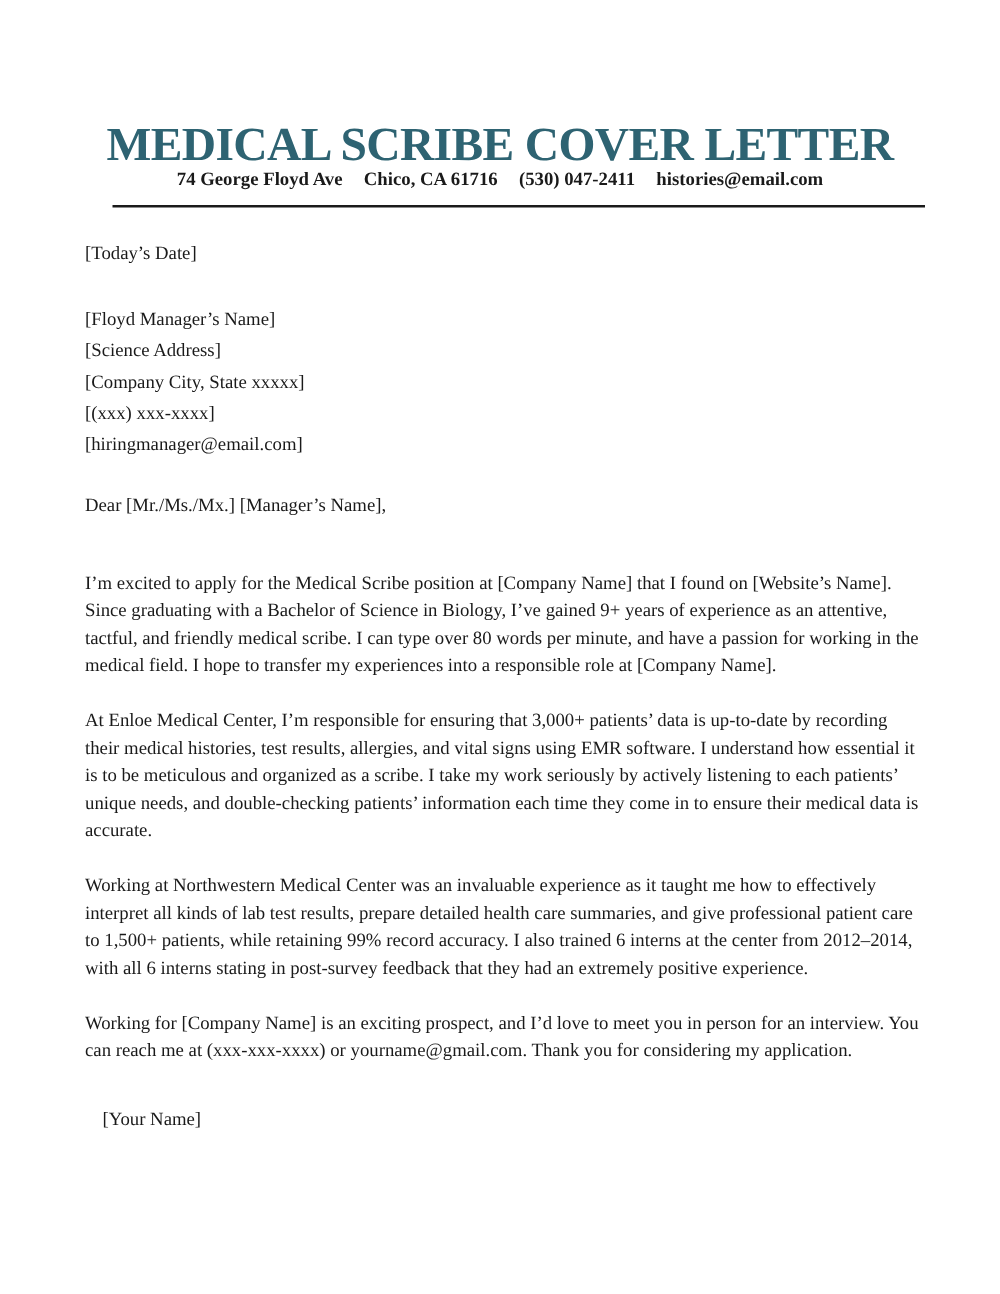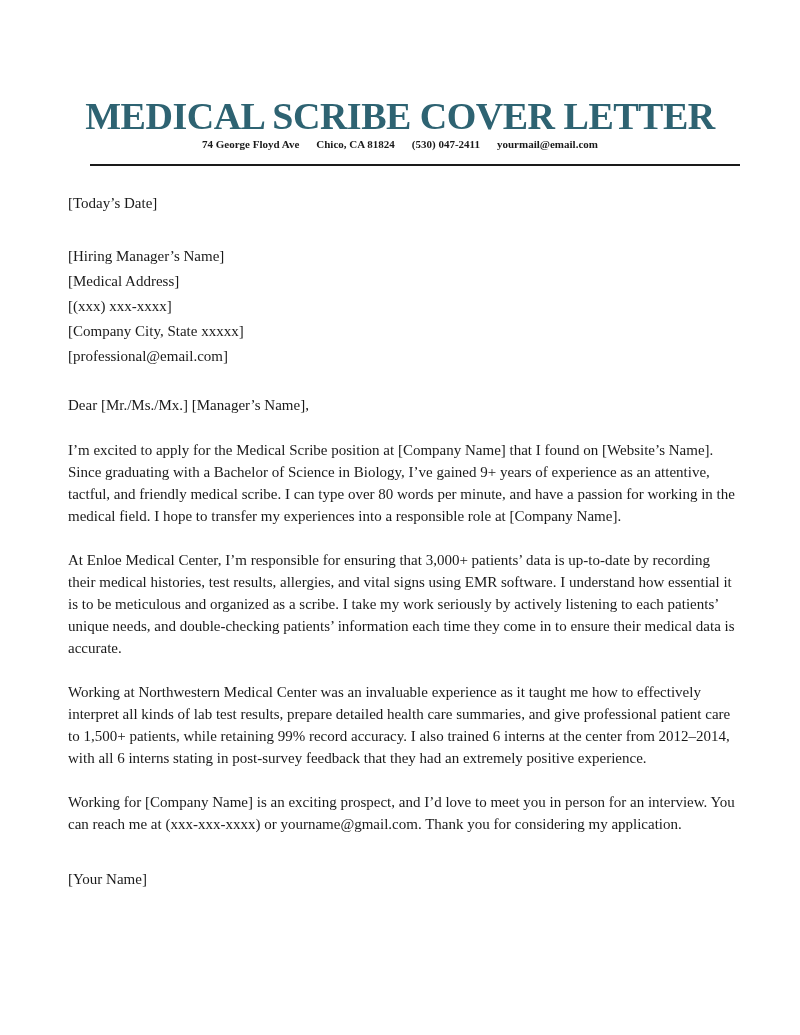--- a/index.html
+++ b/index.html
@@ -17,21 +17,21 @@
   .title {
     margin: 0;
     font-size: 38px;
     line-height: 44px;
     font-weight: bold;
     letter-spacing: -0.5px;
     font-family: "Liberation Serif", serif;
   }
   .contact-line {
     margin-top: 0;
-    font-size: 11px;
+    font-size: 15px;
     line-height: 13px;
     font-weight: bold;
     display: flex;
     justify-content: center;
     gap: 17px;
     color: #1a1a1a;
   }
   .rule {
     height: 0;
     border-top: 2px solid #1a1a1a;
@@ -40,50 +40,50 @@
   .letter-body {
     padding: 0 60px 0 68px;
     font-size: 15px;
     line-height: 22px;
   }
   .date-line { margin: 26px 0 16px; }
   .recipient-block { margin-top: 30px; line-height: 25px; }
   .recipient-line { margin: 0; }
   .salutation { margin: 25px 0 1px; }
   .para { margin: 22px 0 0; }
-  .para.first { margin-top: 23px; }
+  .para.first { margin-top: 40px; }
   .closing { margin: 30px 0 0; }
-  .signature { margin: 33px 0 0; }
+  .signature { margin: 33px 14px 0; }
 </style>
 </head>
 <body>
 
 <div class="page">
 
   <header class="letterhead">
     <h1 class="title" style="color: rgb(46, 99, 114);">MEDICAL SCRIBE COVER LETTER</h1>
     <div class="contact-line">
       <span>74 George Floyd Ave</span>
-      <span>Chico, CA 81824</span>
+      <span>Chico, CA 61716</span>
       <span>(530) 047-2411</span>
-      <span>yourmail@email.com</span>
+      <span>histories@email.com</span>
     </div>
     <div class="rule"></div>
   </header>
 
   <main class="letter-body">
 
     <p class="date-line">[Today’s Date]</p>
 
     <div class="recipient-block">
-      <p class="recipient-line">[Hiring Manager’s Name]</p>
-      <p class="recipient-line">[Medical Address]</p>
+      <p class="recipient-line">[Floyd Manager’s Name]</p>
+      <p class="recipient-line">[Science Address]</p>
+      <p class="recipient-line">[Company City, State xxxxx]</p>
       <p class="recipient-line">[(xxx) xxx-xxxx]</p>
-      <p class="recipient-line">[Company City, State xxxxx]</p>
-      <p class="recipient-line">[professional@email.com]</p>
+      <p class="recipient-line">[hiringmanager@email.com]</p>
     </div>
 
     <p class="salutation">Dear [Mr./Ms./Mx.] [Manager’s Name],</p>
 
     <p class="para first">I’m excited to apply for the Medical Scribe position at [Company Name] that I found on [Website’s Name]. Since graduating with a Bachelor of Science in Biology, I’ve gained 9+ years of experience as an attentive, tactful, and friendly medical scribe. I can type over 80 words per minute, and have a passion for working in the medical field. I hope to transfer my experiences into a responsible role at [Company Name].</p>
 
     <p class="para">At Enloe Medical Center, I’m responsible for ensuring that 3,000+ patients’ data is up-to-date by recording their medical histories, test results, allergies, and vital signs using EMR software. I understand how essential it is to be meticulous and organized as a scribe. I take my work seriously by actively listening to each patients’ unique needs, and double-checking patients’ information each time they come in to ensure their medical data is accurate.</p>
 
     <p class="para">Working at Northwestern Medical Center was an invaluable experience as it taught me how to effectively interpret all kinds of lab test results, prepare detailed health care summaries, and give professional patient care to 1,500+ patients, while retaining 99% record accuracy. I also trained 6 interns at the center from 2012–2014, with all 6 interns stating in post-survey feedback that they had an extremely positive experience.</p>
 

